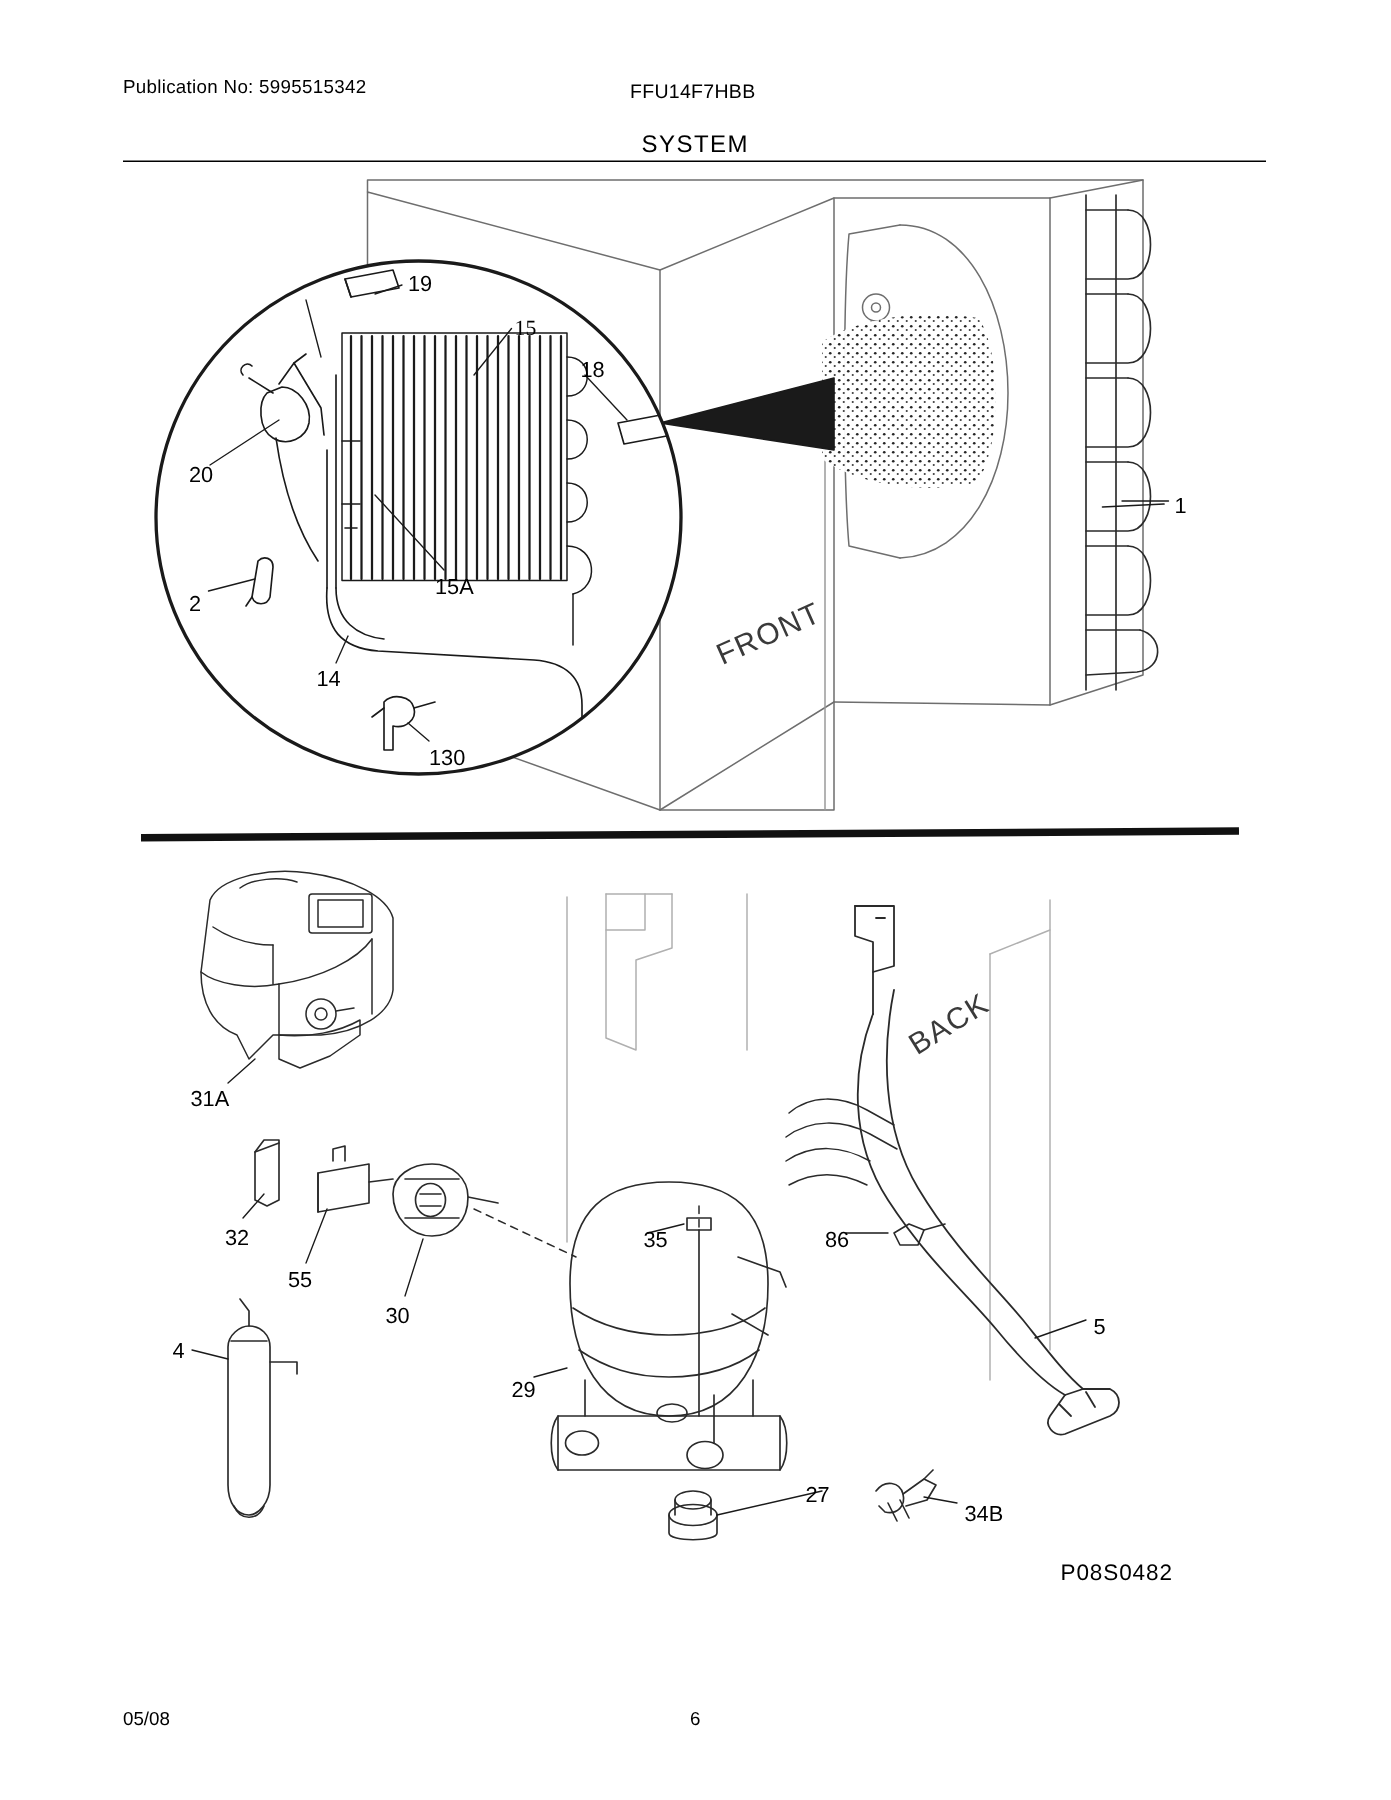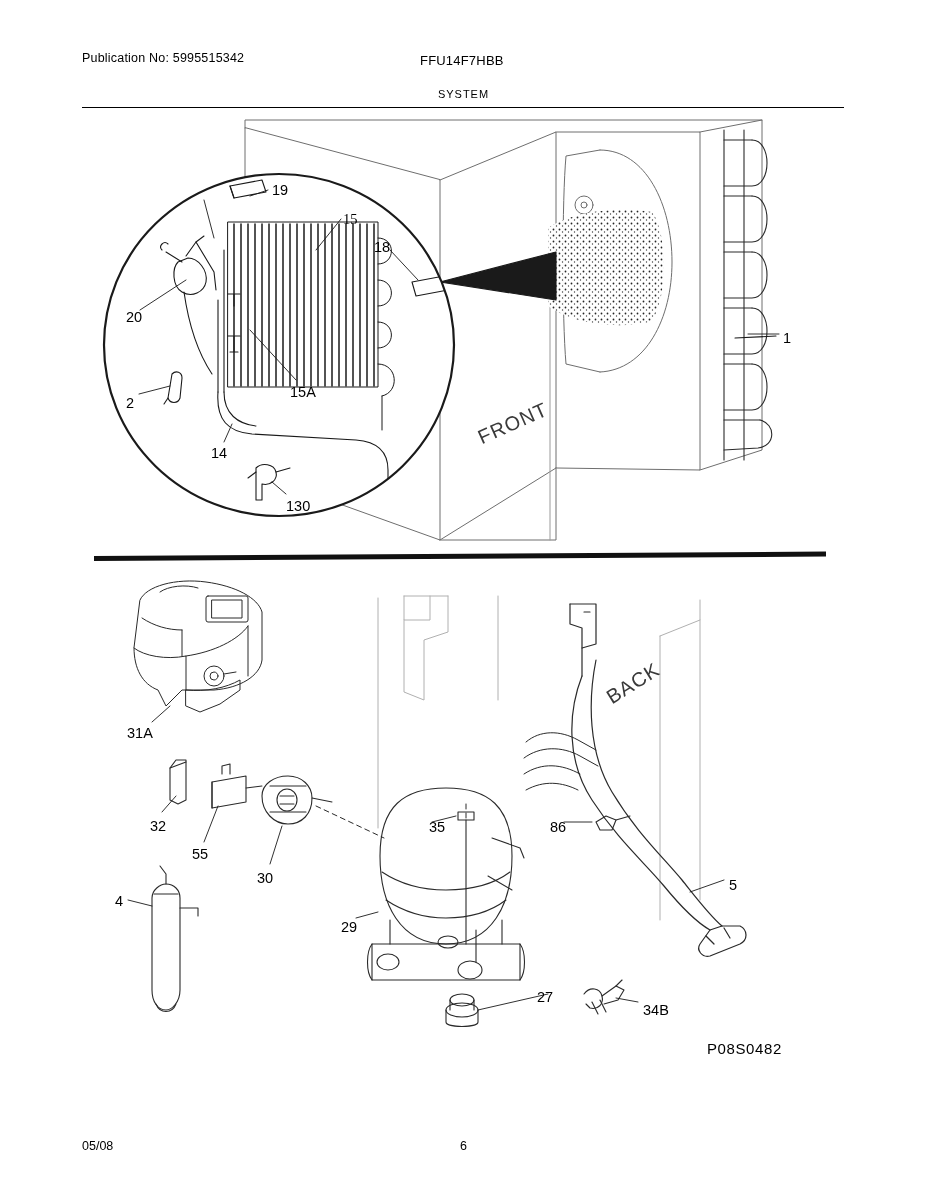--- a/index.html
+++ b/index.html
@@ -36,21 +36,21 @@
     font-size: 13px;
     letter-spacing: 0.2px;
     white-space: nowrap;
   }
   .hdr-title {
     position: absolute;
     left: 0;
     top: 88px;
     width: 927px;
     text-align: center;
-    font-size: 11px;
+    font-size: 16px;
     letter-spacing: 1px;
   }
   .rule-top {
     position: absolute;
     left: 82px;
     top: 107px;
     width: 762px;
     height: 1px;
     background: #000000;
   }
@@ -383,21 +383,21 @@
         <path d="M638,1002 L616,998"></path>
       </g>
     </g>
   </svg>
 
   <div class="word-front" style="left:476px; top:412px;">FRONT</div>
   <div class="word-back" style="left:604px; top:672px;">BACK</div>
 
   <div class="callout" style="left:272px; top:183px;text-align:right;">19</div>
   <div class="callout" style="left:343px; top:212px;font-family:Liberation Serif, serif;">15</div>
-  <div class="callout" style="left:374px; top:240px;">18</div>
+  <div class="callout" style="left:387px; top:240px;">18</div>
   <div class="callout" style="left:126px; top:310px;">20</div>
   <div class="callout" style="left:783px; top:331px;">1</div>
   <div class="callout" style="left:290px; top:385px;">15A</div>
   <div class="callout" style="left:126px; top:396px;">2</div>
   <div class="callout" style="left:211px; top:446px;">14</div>
   <div class="callout" style="left:286px; top:499px;">130</div>
 
   <div class="callout" style="left:127px; top:726px;">31A</div>
   <div class="callout" style="left:150px; top:819px;">32</div>
   <div class="callout" style="left:417px; top:820px;margin-left:12px;">35</div>

